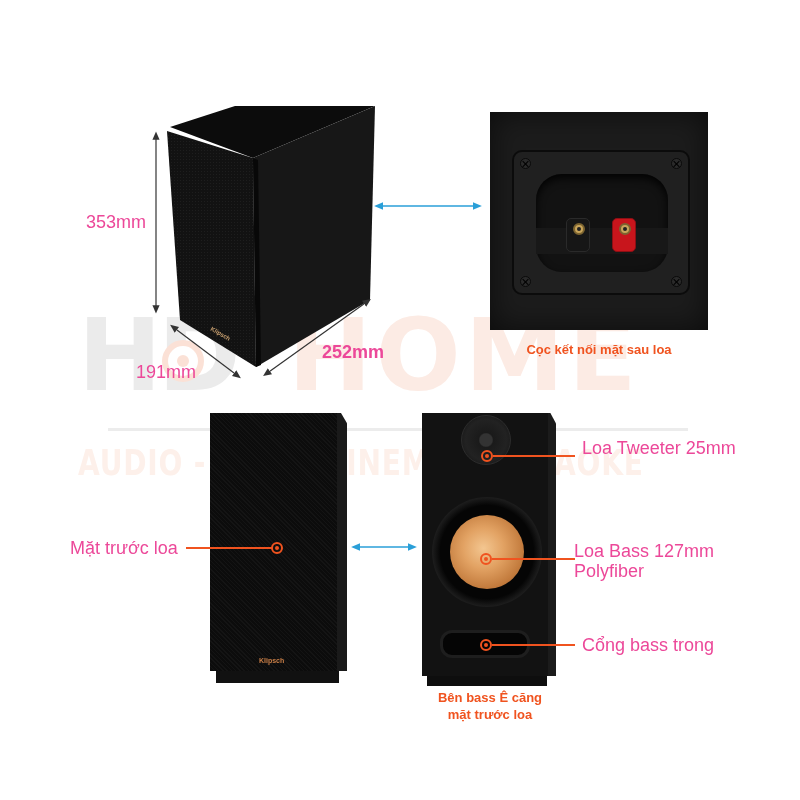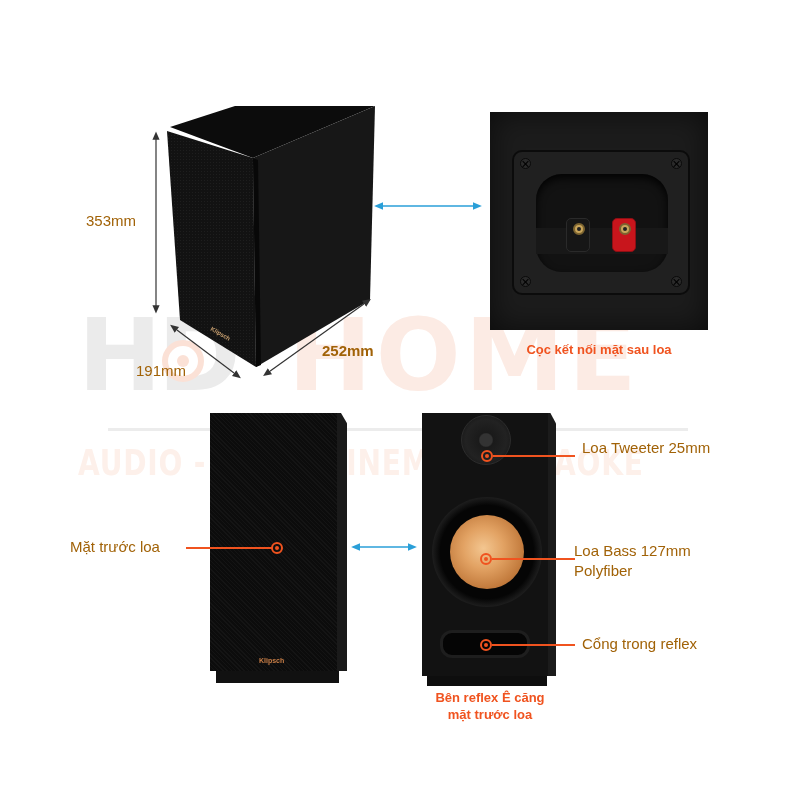--- a/index.html
+++ b/index.html
@@ -7,21 +7,21 @@
   body { position:relative; font-family:"Liberation Sans", "DejaVu Sans", sans-serif; color:#111; }
 
   
   .wm-hd { position:absolute; left:78px; top:306px; font-family:"DejaVu Sans", sans-serif; font-weight:bold; font-size:100px; letter-spacing:-4px; color:#ebebeb; line-height:1; }
   .wm-radio { position:absolute; left:288px; top:306px; font-family:"DejaVu Sans", sans-serif; font-weight:bold; font-size:100px; letter-spacing:4px; color:#fcebe4; line-height:1; }
   .wm-ring { position:absolute; left:162px; top:340px; width:42px; height:42px; border-radius:50%; border:6px solid #fbe1d6; background:#fff; }
   .wm-ring::after { content:""; position:absolute; left:9px; top:9px; width:12px; height:12px; border-radius:50%; background:#fbe1d6; }
   .wm-line { position:absolute; left:108px; top:428px; width:580px; height:3px; background:#ececec; }
   .wm-tag { position:absolute; left:78px; top:442px; font-family:"DejaVu Sans", sans-serif; font-weight:bold; font-size:36px; color:#fdf0ea; letter-spacing:1px; transform:scaleX(0.78); transform-origin:left top; white-space:nowrap; }
 
-  .label { position:absolute; font-size:15px; color:#a16207; white-space:nowrap; }
+  .label { position:absolute; font-size:18px; color:#ec4899; white-space:nowrap; }
   .caption { position:absolute; font-weight:bold; font-size:13px; color:#f0531f; text-align:center; line-height:1.3; }
 
   
   .spk3d { position:absolute; left:0; top:0; width:800px; height:800px; }
 
   
   .rear { position:absolute; left:490px; top:112px; width:218px; height:218px; background:#1c1c1c; box-shadow:inset 0 0 30px rgba(0,0,0,.6); }
   .plate { position:absolute; left:22px; top:38px; width:178px; height:145px; border:2px solid #0b0b0b; border-radius:10px; background:#202020; }
   .cup { position:absolute; left:22px; top:22px; width:132px; height:98px; border-radius:26px; background:#121212; box-shadow:inset 0 4px 8px rgba(0,0,0,.9); }
   .cup-shelf { position:absolute; left:0; right:0; top:54px; height:26px; background:#181818; }
@@ -137,18 +137,18 @@
 <div class="dot" style="left:480px;top:639px;"></div>
 <div class="callline" style="left:492px;top:644px;width:83px;"></div>
 
 <div class="label" style="left:582px;top:438px;line-height:20px;">
   <div>Loa Tweeter 25mm</div>
 </div>
 <div class="label" style="left:574px;top:541px;line-height:20px;">
   <div>Loa Bass 127mm</div>
   <div>Polyfiber</div>
 </div>
-<div class="label" style="left:582px;top:635px;">Cổng trong reflex</div>
+<div class="label" style="left:582px;top:635px;">Cổng bass trong</div>
 
 <div class="caption" style="left:400px;top:690px;width:180px;">
-  <div>Bên reflex Ê căng</div>
+  <div>Bên bass Ê căng</div>
   <div>mặt trước loa</div>
 </div>
 
 </body></html>

